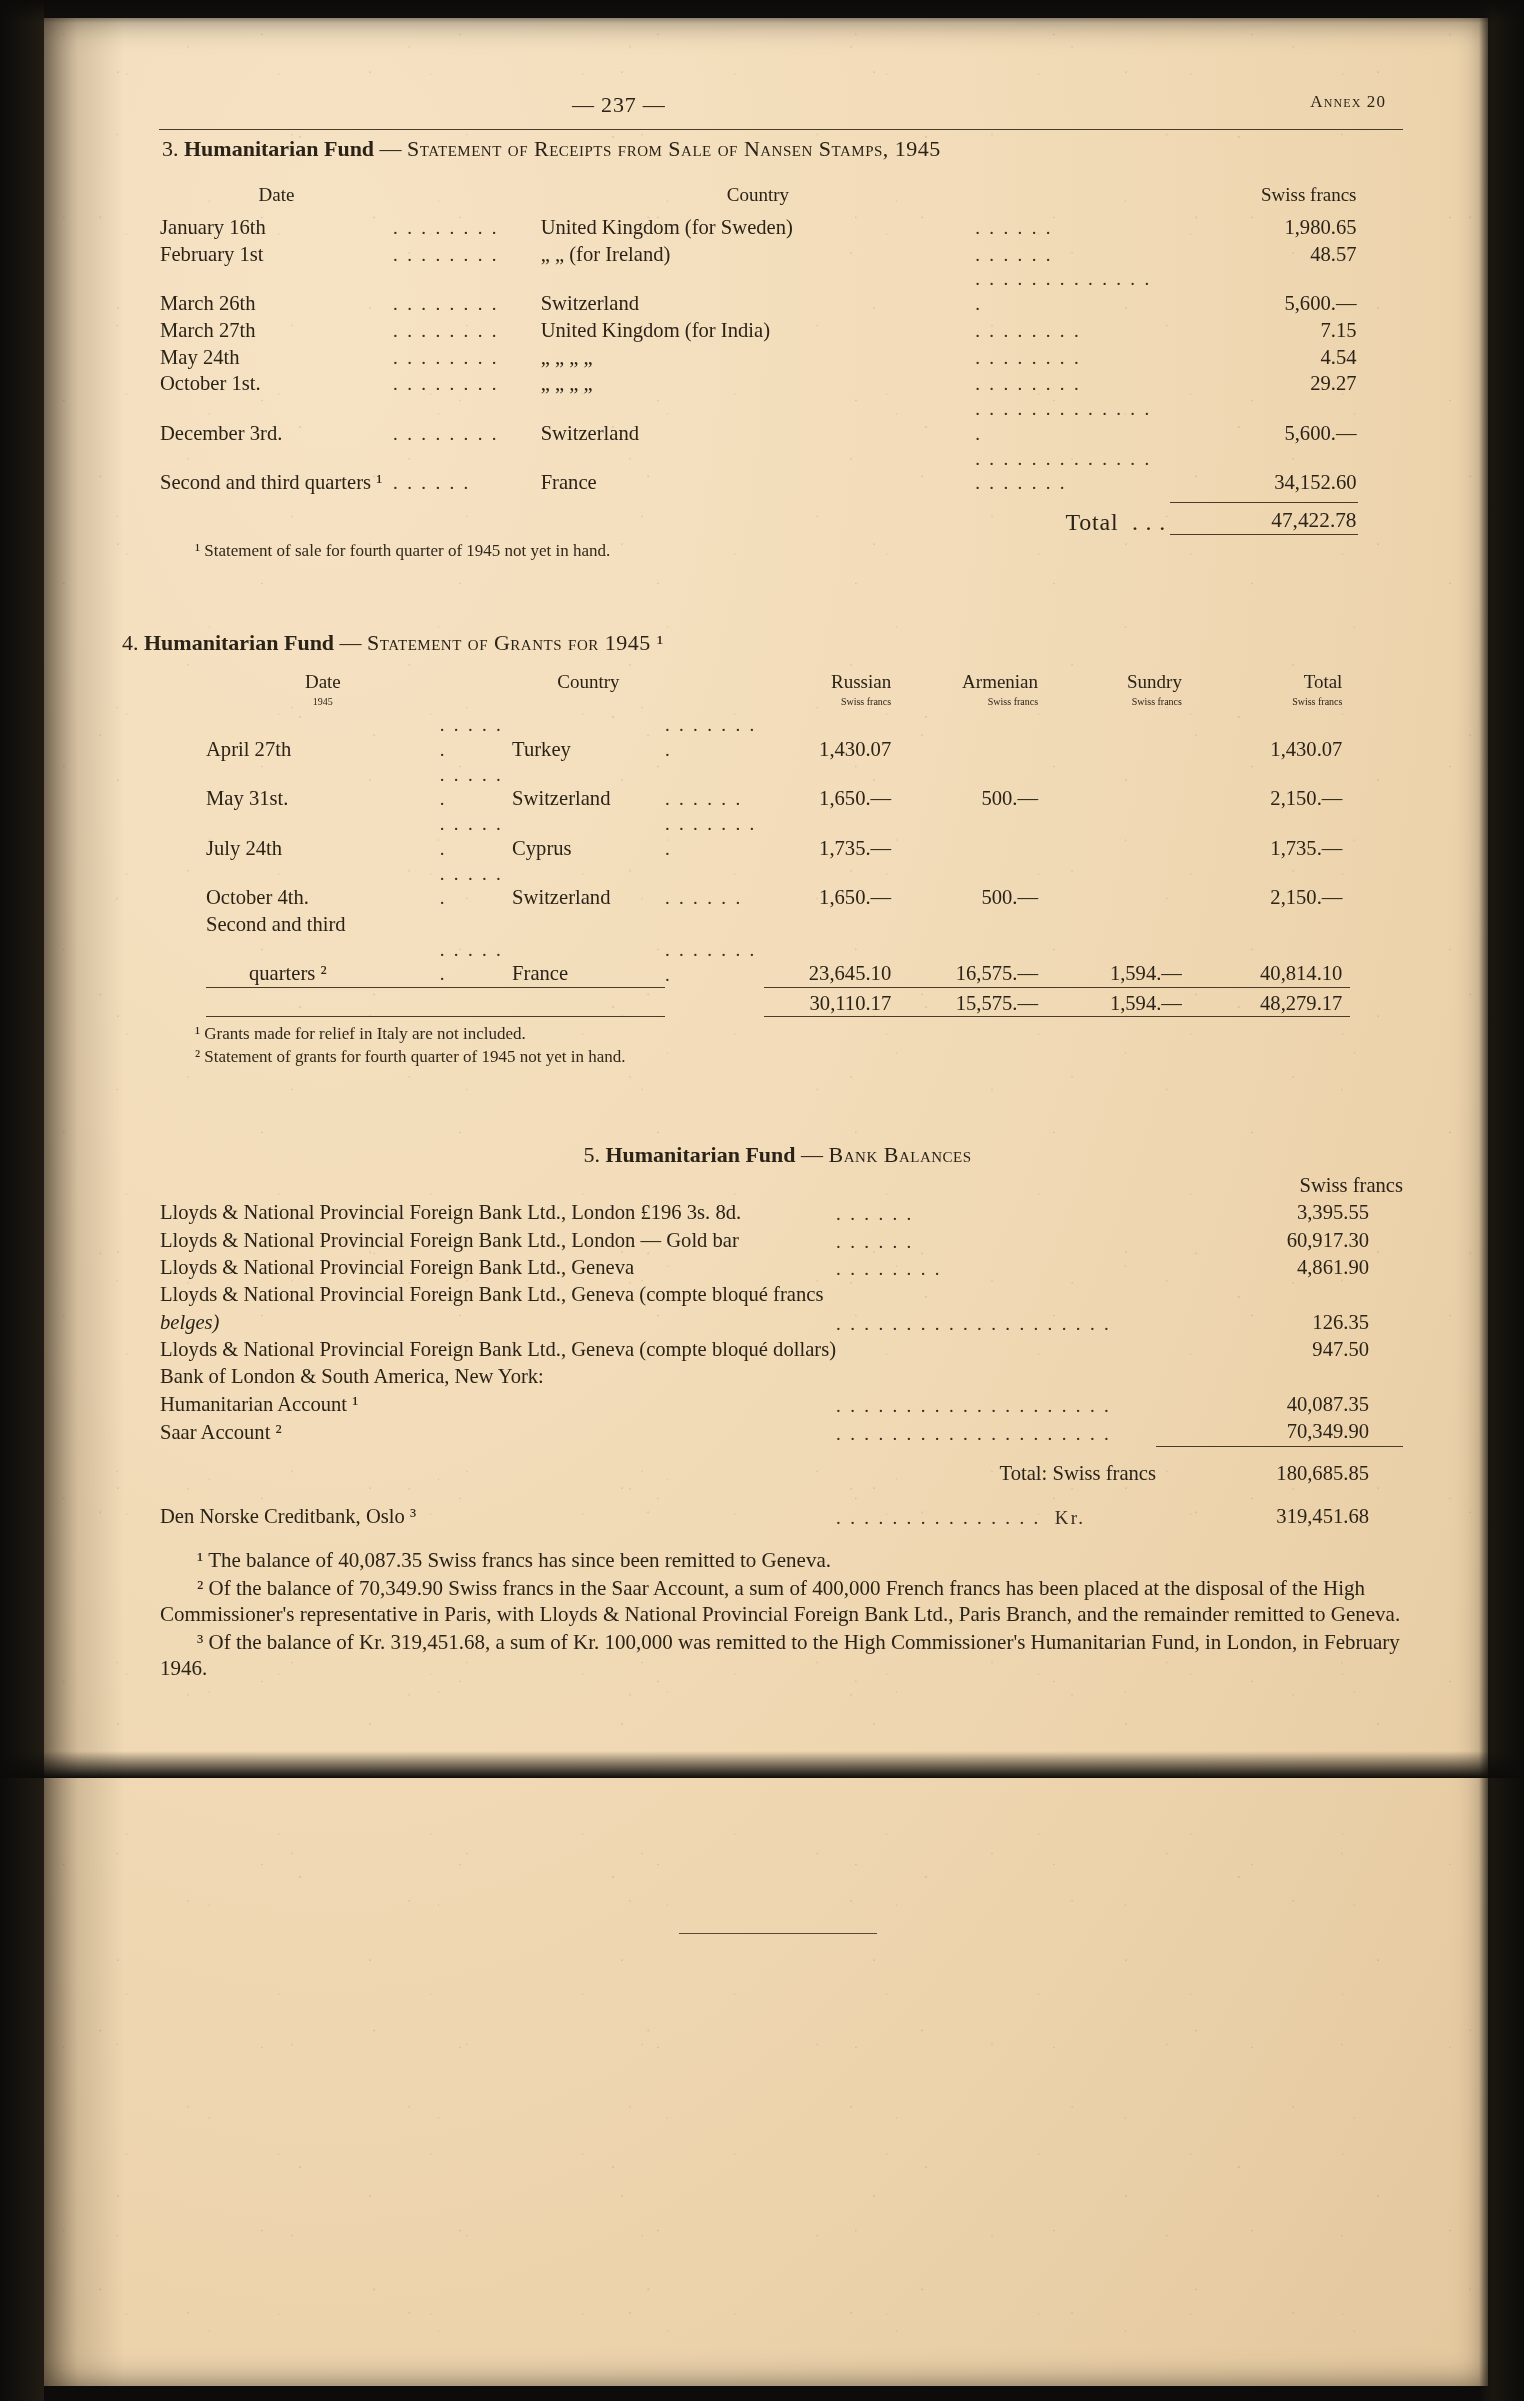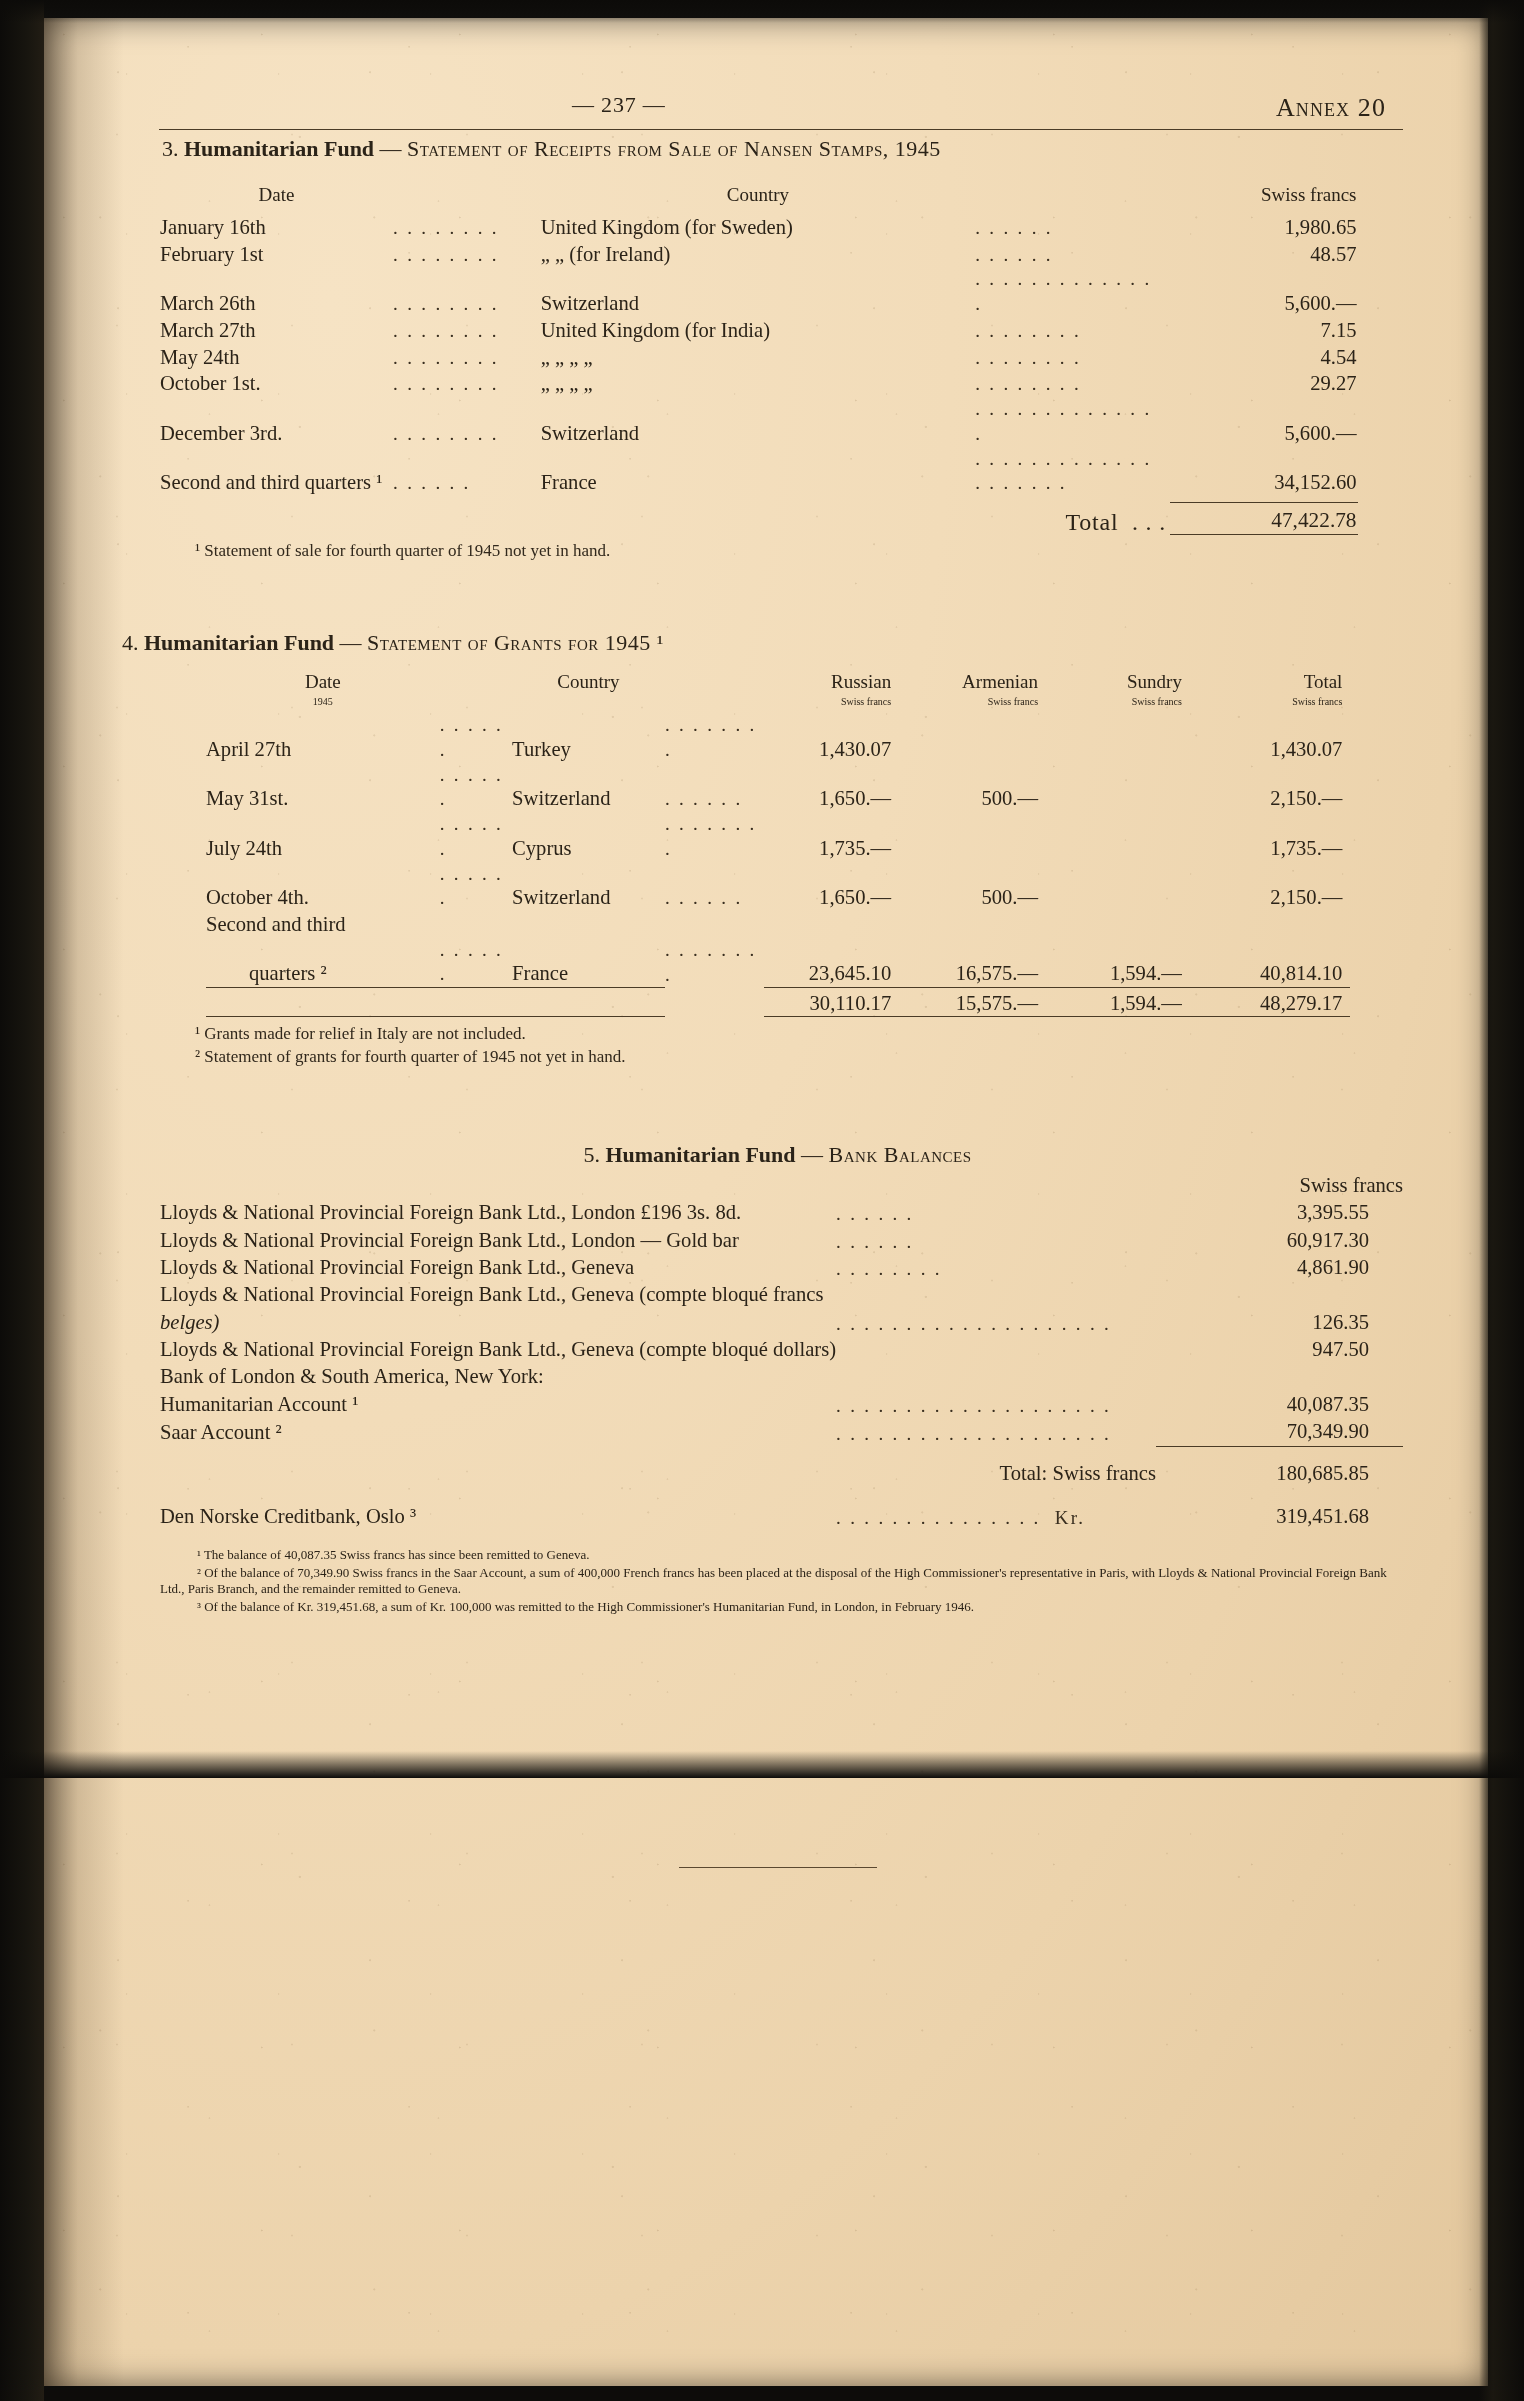--- a/index.html
+++ b/index.html
@@ -96,21 +96,21 @@
   .rh-page {
     position: absolute;
     left: 450px; top: 0;
     letter-spacing: 0.8px;
   }
   .rh-annex {
     position: absolute;
     right: 47px; top: 0;
     letter-spacing: 1.1px;
     font-variant: small-caps;
-    font-size: 26px;
+    font-size: 17px;
   }
   .rule-head {
     position: absolute;
     left: 37px; top: 38px;
     width: 1244px;
     border-top: 1.2px solid #4a3b26;
   }
 
   h2.sect {
     font-size: 22px;
@@ -172,21 +172,21 @@
   #t5 td.lbl { white-space: nowrap; }
   #t5 td.dots { color: #3a2f20; letter-spacing: 2.3px; font-size: 19px; overflow: hidden; }
   #t5 td.val { width: 213px; text-align: right; white-space: nowrap; padding-right: 34px; }
   .sfhdr { text-align: right; font-size: 19px; padding-right: 34px; }
   .indent1 { padding-left: 47px; }
   .ital { font-style: italic; }
   .t5tot td { padding-top: 12.2px; }
   .t5rule td { border-top: 1.1px solid #4a3b26; height: 1.5px; }
 
   .footnotes { margin-top: 17px; margin-left: 38px; width: 1250px; }
-  .footnotes p { margin: 0 0 1.5px 0; font-size: 13px; line-height: 1.25; }
+  .footnotes p { margin: 0 0 1.5px 0; font-size: 21px; line-height: 1.25; }
   .footnotes p.i { text-indent: 37px; }
 
   .bottom-rule {
     margin: 252px auto 0 auto;
     width: 198px;
     border-top: 1.2px solid #5a4830;
   }
 </style>
 </head>
 <body>

